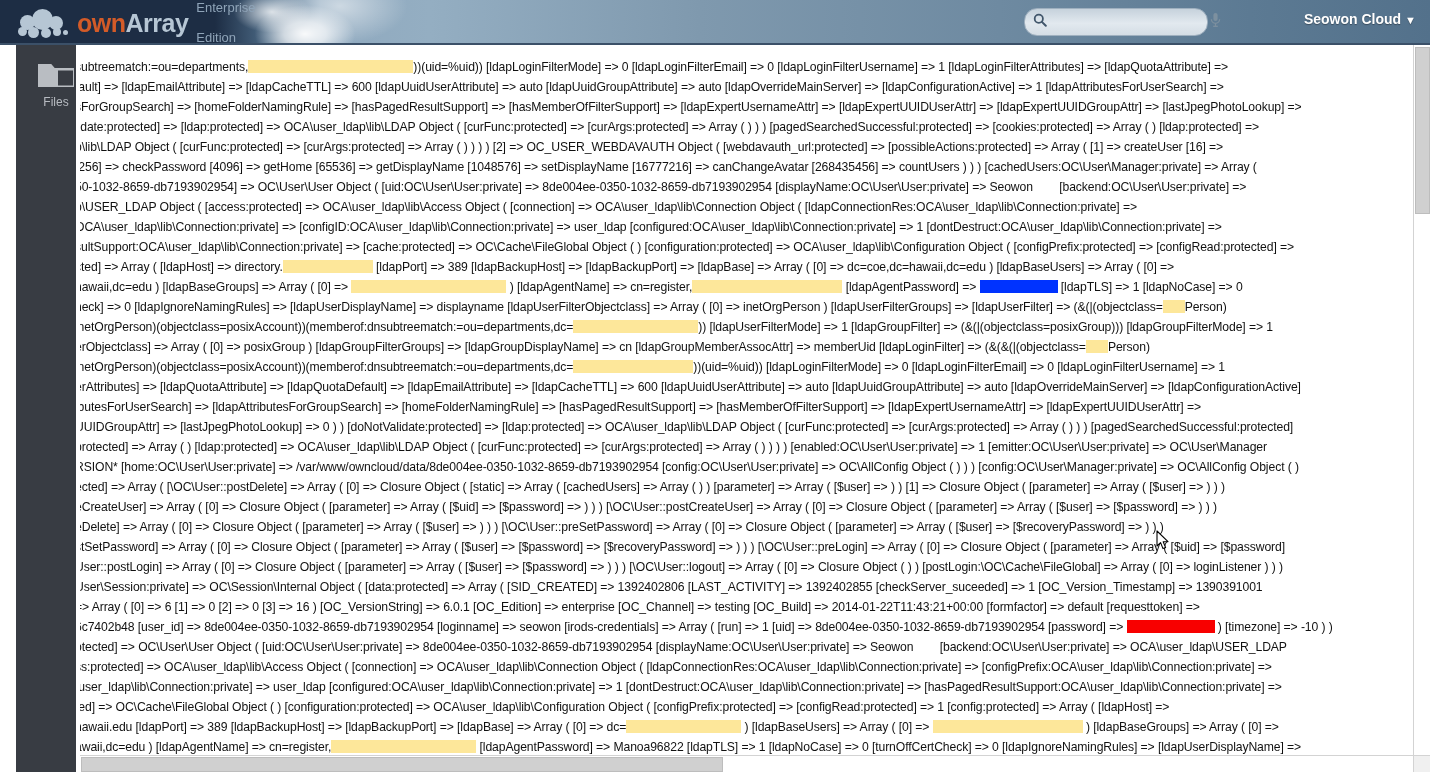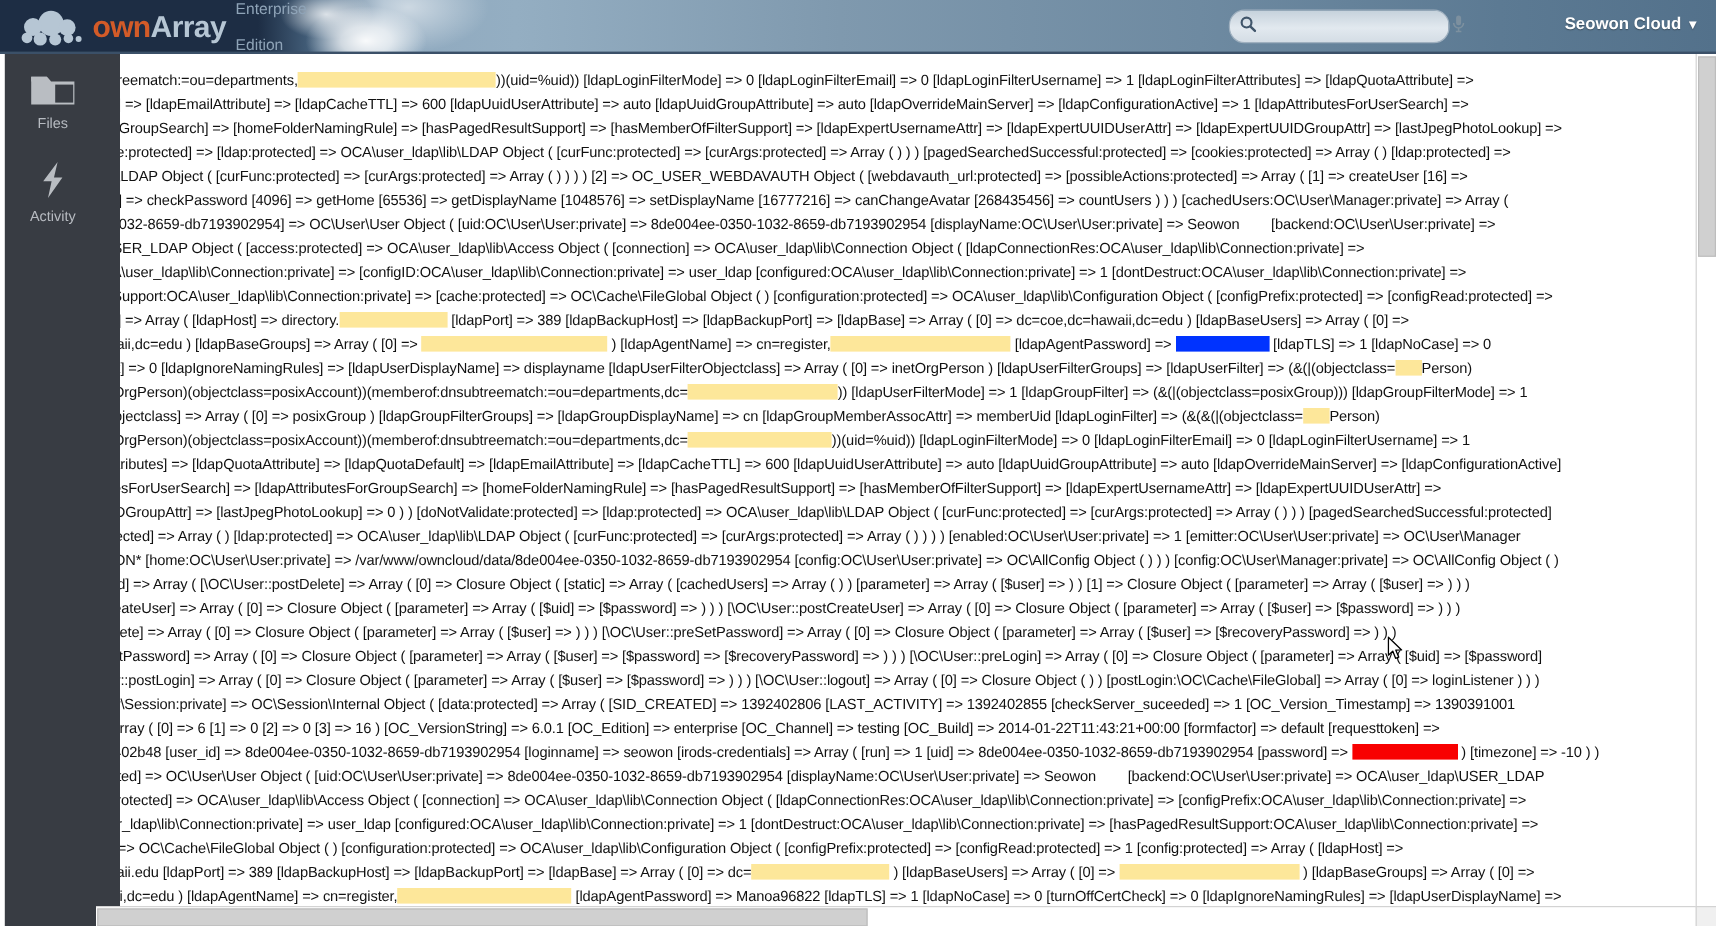--- a/index.html
+++ b/index.html
@@ -96,22 +96,22 @@
   #user-menu {
     position: absolute; right: 14px; top: 11px;
     color: #ffffff; font-size: 14px; font-weight: bold;
     text-shadow: 0 1px 1px rgba(0,0,0,0.35);
     cursor: pointer; white-space: nowrap;
   }
   #user-menu .caret { font-size: 11px; margin-left: 4px; }
 
   
   #sidebar {
-    position: absolute; left: 4px; top: 45px;
-    width: 96px; height: 727px;
+    position: absolute; left: 16px; top: 45px;
+    width: 60px; height: 727px;
     background: #383c43;
     z-index: 20;
   }
   .nav-item {
     width: 80px; padding: 14px 0 10px 0;
     text-align: center; cursor: pointer;
     color: #9a9ea4; font-size: 11px;
   }
   .nav-item .nav-label {
     display: block; margin-top: 4px;
@@ -235,28 +235,20 @@
       <span class="nav-ico">
         <svg width="38" height="30" viewBox="0 0 38 30">
           <path d="M1 5 h13 l3.5 4 H37 v19 H1 Z" fill="#b9bdc2"></path>
           <path d="M1 5 h13 l3.5 4 H1 Z" fill="#b9bdc2"></path>
           <rect x="21" y="11.5" width="15" height="15" fill="#383c43"></rect>
         </svg>
       </span>
       <span class="nav-label">Files</span>
     </div>
 
-    <div class="nav-item">
-      <span class="nav-ico">
-        <svg width="30" height="32" viewBox="0 0 30 32">
-          <path d="M19 1 L7 17 h7 L11 31 L23 14 h-7 Z" fill="#b9bdc2"></path>
-        </svg>
-      </span>
-      <span class="nav-label">Activity</span>
-    </div>
 
 
   </div>
 
   <div id="content">
     <pre id="code"><span class="ln">subtreematch:=ou=departments,<span class="hl-y" style="display:inline-block;width:165px;height:13px;vertical-align:-2px;"></span>))(uid=%uid)) [ldapLoginFilterMode] =&gt; 0 [ldapLoginFilterEmail] =&gt; 0 [ldapLoginFilterUsername] =&gt; 1 [ldapLoginFilterAttributes] =&gt; [ldapQuotaAttribute] =&gt;</span><span class="ln">fault] =&gt; [ldapEmailAttribute] =&gt; [ldapCacheTTL] =&gt; 600 [ldapUuidUserAttribute] =&gt; auto [ldapUuidGroupAttribute] =&gt; auto [ldapOverrideMainServer] =&gt; [ldapConfigurationActive] =&gt; 1 [ldapAttributesForUserSearch] =&gt;</span><span class="ln">sForGroupSearch] =&gt; [homeFolderNamingRule] =&gt; [hasPagedResultSupport] =&gt; [hasMemberOfFilterSupport] =&gt; [ldapExpertUsernameAttr] =&gt; [ldapExpertUUIDUserAttr] =&gt; [ldapExpertUUIDGroupAttr] =&gt; [lastJpegPhotoLookup] =&gt;</span><span class="ln">lidate:protected] =&gt; [ldap:protected] =&gt; OCA\user_ldap\lib\LDAP Object ( [curFunc:protected] =&gt; [curArgs:protected] =&gt; Array ( ) ) ) [pagedSearchedSuccessful:protected] =&gt; [cookies:protected] =&gt; Array ( ) [ldap:protected] =&gt;</span><span class="ln">p\lib\LDAP Object ( [curFunc:protected] =&gt; [curArgs:protected] =&gt; Array ( ) ) ) ) [2] =&gt; OC_USER_WEBDAVAUTH Object ( [webdavauth_url:protected] =&gt; [possibleActions:protected] =&gt; Array ( [1] =&gt; createUser [16] =&gt;</span><span class="ln">[256] =&gt; checkPassword [4096] =&gt; getHome [65536] =&gt; getDisplayName [1048576] =&gt; setDisplayName [16777216] =&gt; canChangeAvatar [268435456] =&gt; countUsers ) ) ) [cachedUsers:OC\User\Manager:private] =&gt; Array (</span><span class="ln">50-1032-8659-db7193902954] =&gt; OC\User\User Object ( [uid:OC\User\User:private] =&gt; 8de004ee-0350-1032-8659-db7193902954 [displayName:OC\User\User:private] =&gt; Seowon        [backend:OC\User\User:private] =&gt;</span><span class="ln">p\USER_LDAP Object ( [access:protected] =&gt; OCA\user_ldap\lib\Access Object ( [connection] =&gt; OCA\user_ldap\lib\Connection Object ( [ldapConnectionRes:OCA\user_ldap\lib\Connection:private] =&gt;</span><span class="ln">OCA\user_ldap\lib\Connection:private] =&gt; [configID:OCA\user_ldap\lib\Connection:private] =&gt; user_ldap [configured:OCA\user_ldap\lib\Connection:private] =&gt; 1 [dontDestruct:OCA\user_ldap\lib\Connection:private] =&gt;</span><span class="ln">sultSupport:OCA\user_ldap\lib\Connection:private] =&gt; [cache:protected] =&gt; OC\Cache\FileGlobal Object ( ) [configuration:protected] =&gt; OCA\user_ldap\lib\Configuration Object ( [configPrefix:protected] =&gt; [configRead:protected] =&gt;</span><span class="ln">cted] =&gt; Array ( [ldapHost] =&gt; directory.<span class="hl-y" style="display:inline-block;width:90px;height:13px;vertical-align:-2px;"></span> [ldapPort] =&gt; 389 [ldapBackupHost] =&gt; [ldapBackupPort] =&gt; [ldapBase] =&gt; Array ( [0] =&gt; dc=coe,dc=hawaii,dc=edu ) [ldapBaseUsers] =&gt; Array ( [0] =&gt;</span><span class="ln">hawaii,dc=edu ) [ldapBaseGroups] =&gt; Array ( [0] =&gt; <span class="hl-y" style="display:inline-block;width:155px;height:13px;vertical-align:-2px;"></span> ) [ldapAgentName] =&gt; cn=register,<span class="hl-y" style="display:inline-block;width:150px;height:13px;vertical-align:-2px;"></span> [ldapAgentPassword] =&gt; <span class="hl-b" style="display:inline-block;width:78px;height:13px;vertical-align:-2px;"></span> [ldapTLS] =&gt; 1 [ldapNoCase] =&gt; 0</span><span class="ln">heck] =&gt; 0 [ldapIgnoreNamingRules] =&gt; [ldapUserDisplayName] =&gt; displayname [ldapUserFilterObjectclass] =&gt; Array ( [0] =&gt; inetOrgPerson ) [ldapUserFilterGroups] =&gt; [ldapUserFilter] =&gt; (&amp;(|(objectclass=<span class="hl-y" style="display:inline-block;width:22px;height:13px;vertical-align:-2px;"></span>Person)</span><span class="ln">inetOrgPerson)(objectclass=posixAccount))(memberof:dnsubtreematch:=ou=departments,dc=<span class="hl-y" style="display:inline-block;width:125px;height:13px;vertical-align:-2px;"></span>)) [ldapUserFilterMode] =&gt; 1 [ldapGroupFilter] =&gt; (&amp;(|(objectclass=posixGroup))) [ldapGroupFilterMode] =&gt; 1</span><span class="ln">erObjectclass] =&gt; Array ( [0] =&gt; posixGroup ) [ldapGroupFilterGroups] =&gt; [ldapGroupDisplayName] =&gt; cn [ldapGroupMemberAssocAttr] =&gt; memberUid [ldapLoginFilter] =&gt; (&amp;(&amp;(|(objectclass=<span class="hl-y" style="display:inline-block;width:22px;height:13px;vertical-align:-2px;"></span>Person)</span><span class="ln">inetOrgPerson)(objectclass=posixAccount))(memberof:dnsubtreematch:=ou=departments,dc=<span class="hl-y" style="display:inline-block;width:120px;height:13px;vertical-align:-2px;"></span>))(uid=%uid)) [ldapLoginFilterMode] =&gt; 0 [ldapLoginFilterEmail] =&gt; 0 [ldapLoginFilterUsername] =&gt; 1</span><span class="ln">erAttributes] =&gt; [ldapQuotaAttribute] =&gt; [ldapQuotaDefault] =&gt; [ldapEmailAttribute] =&gt; [ldapCacheTTL] =&gt; 600 [ldapUuidUserAttribute] =&gt; auto [ldapUuidGroupAttribute] =&gt; auto [ldapOverrideMainServer] =&gt; [ldapConfigurationActive]</span><span class="ln">ibutesForUserSearch] =&gt; [ldapAttributesForGroupSearch] =&gt; [homeFolderNamingRule] =&gt; [hasPagedResultSupport] =&gt; [hasMemberOfFilterSupport] =&gt; [ldapExpertUsernameAttr] =&gt; [ldapExpertUUIDUserAttr] =&gt;</span><span class="ln">UUIDGroupAttr] =&gt; [lastJpegPhotoLookup] =&gt; 0 ) ) [doNotValidate:protected] =&gt; [ldap:protected] =&gt; OCA\user_ldap\lib\LDAP Object ( [curFunc:protected] =&gt; [curArgs:protected] =&gt; Array ( ) ) ) [pagedSearchedSuccessful:protected]</span><span class="ln">protected] =&gt; Array ( ) [ldap:protected] =&gt; OCA\user_ldap\lib\LDAP Object ( [curFunc:protected] =&gt; [curArgs:protected] =&gt; Array ( ) ) ) ) [enabled:OC\User\User:private] =&gt; 1 [emitter:OC\User\User:private] =&gt; OC\User\Manager</span><span class="ln">RSION* [home:OC\User\User:private] =&gt; /var/www/owncloud/data/8de004ee-0350-1032-8659-db7193902954 [config:OC\User\User:private] =&gt; OC\AllConfig Object ( ) ) ) [config:OC\User\Manager:private] =&gt; OC\AllConfig Object ( )</span><span class="ln">ected] =&gt; Array ( [\OC\User::postDelete] =&gt; Array ( [0] =&gt; Closure Object ( [static] =&gt; Array ( [cachedUsers] =&gt; Array ( ) ) [parameter] =&gt; Array ( [$user] =&gt; ) ) [1] =&gt; Closure Object ( [parameter] =&gt; Array ( [$user] =&gt; ) ) )</span><span class="ln">eCreateUser] =&gt; Array ( [0] =&gt; Closure Object ( [parameter] =&gt; Array ( [$uid] =&gt; [$password] =&gt; ) ) ) [\OC\User::postCreateUser] =&gt; Array ( [0] =&gt; Closure Object ( [parameter] =&gt; Array ( [$user] =&gt; [$password] =&gt; ) ) )</span><span class="ln">eDelete] =&gt; Array ( [0] =&gt; Closure Object ( [parameter] =&gt; Array ( [$user] =&gt; ) ) ) [\OC\User::preSetPassword] =&gt; Array ( [0] =&gt; Closure Object ( [parameter] =&gt; Array ( [$user] =&gt; [$recoveryPassword] =&gt; ) ) )</span><span class="ln">stSetPassword] =&gt; Array ( [0] =&gt; Closure Object ( [parameter] =&gt; Array ( [$user] =&gt; [$password] =&gt; [$recoveryPassword] =&gt; ) ) ) [\OC\User::preLogin] =&gt; Array ( [0] =&gt; Closure Object ( [parameter] =&gt; Array ( [$uid] =&gt; [$password]</span><span class="ln">User::postLogin] =&gt; Array ( [0] =&gt; Closure Object ( [parameter] =&gt; Array ( [$user] =&gt; [$password] =&gt; ) ) ) [\OC\User::logout] =&gt; Array ( [0] =&gt; Closure Object ( ) ) [postLogin:\OC\Cache\FileGlobal] =&gt; Array ( [0] =&gt; loginListener ) ) )</span><span class="ln">User\Session:private] =&gt; OC\Session\Internal Object ( [data:protected] =&gt; Array ( [SID_CREATED] =&gt; 1392402806 [LAST_ACTIVITY] =&gt; 1392402855 [checkServer_suceeded] =&gt; 1 [OC_Version_Timestamp] =&gt; 1390391001</span><span class="ln">=&gt; Array ( [0] =&gt; 6 [1] =&gt; 0 [2] =&gt; 0 [3] =&gt; 16 ) [OC_VersionString] =&gt; 6.0.1 [OC_Edition] =&gt; enterprise [OC_Channel] =&gt; testing [OC_Build] =&gt; 2014-01-22T11:43:21+00:00 [formfactor] =&gt; default [requesttoken] =&gt;</span><span class="ln">6c7402b48 [user_id] =&gt; 8de004ee-0350-1032-8659-db7193902954 [loginname] =&gt; seowon [irods-credentials] =&gt; Array ( [run] =&gt; 1 [uid] =&gt; 8de004ee-0350-1032-8659-db7193902954 [password] =&gt; <span class="hl-r" style="display:inline-block;width:88px;height:13px;vertical-align:-2px;"></span> ) [timezone] =&gt; -10 ) )</span><span class="ln">otected] =&gt; OC\User\User Object ( [uid:OC\User\User:private] =&gt; 8de004ee-0350-1032-8659-db7193902954 [displayName:OC\User\User:private] =&gt; Seowon        [backend:OC\User\User:private] =&gt; OCA\user_ldap\USER_LDAP</span><span class="ln">ss:protected] =&gt; OCA\user_ldap\lib\Access Object ( [connection] =&gt; OCA\user_ldap\lib\Connection Object ( [ldapConnectionRes:OCA\user_ldap\lib\Connection:private] =&gt; [configPrefix:OCA\user_ldap\lib\Connection:private] =&gt;</span><span class="ln">\user_ldap\lib\Connection:private] =&gt; user_ldap [configured:OCA\user_ldap\lib\Connection:private] =&gt; 1 [dontDestruct:OCA\user_ldap\lib\Connection:private] =&gt; [hasPagedResultSupport:OCA\user_ldap\lib\Connection:private] =&gt;</span><span class="ln">ted] =&gt; OC\Cache\FileGlobal Object ( ) [configuration:protected] =&gt; OCA\user_ldap\lib\Configuration Object ( [configPrefix:protected] =&gt; [configRead:protected] =&gt; 1 [config:protected] =&gt; Array ( [ldapHost] =&gt;</span><span class="ln">hawaii.edu [ldapPort] =&gt; 389 [ldapBackupHost] =&gt; [ldapBackupPort] =&gt; [ldapBase] =&gt; Array ( [0] =&gt; dc=<span class="hl-y" style="display:inline-block;width:115px;height:13px;vertical-align:-2px;"></span> ) [ldapBaseUsers] =&gt; Array ( [0] =&gt; <span class="hl-y" style="display:inline-block;width:150px;height:13px;vertical-align:-2px;"></span> ) [ldapBaseGroups] =&gt; Array ( [0] =&gt;</span><span class="ln">awaii,dc=edu ) [ldapAgentName] =&gt; cn=register,<span class="hl-y" style="display:inline-block;width:145px;height:13px;vertical-align:-2px;"></span> [ldapAgentPassword] =&gt; Manoa96822 [ldapTLS] =&gt; 1 [ldapNoCase] =&gt; 0 [turnOffCertCheck] =&gt; 0 [ldapIgnoreNamingRules] =&gt; [ldapUserDisplayName] =&gt;</span><span class="ln">[ldapUserFilterObjectclass] =&gt; Array ( [0] =&gt; inetOrgPerson ) [ldapUserFilterGroups] =&gt; [ldapUserFilter] =&gt; (&amp;(|(objectclass=<span class="hl-y" style="display:inline-block;width:22px;height:13px;vertical-align:-2px;"></span>Person)(objectclass=inetOrgPerson)(objectclass=posixAccount))</span></pre>
   </div>
 
   <div id="vscroll">
     <div id="vthumb"></div>

